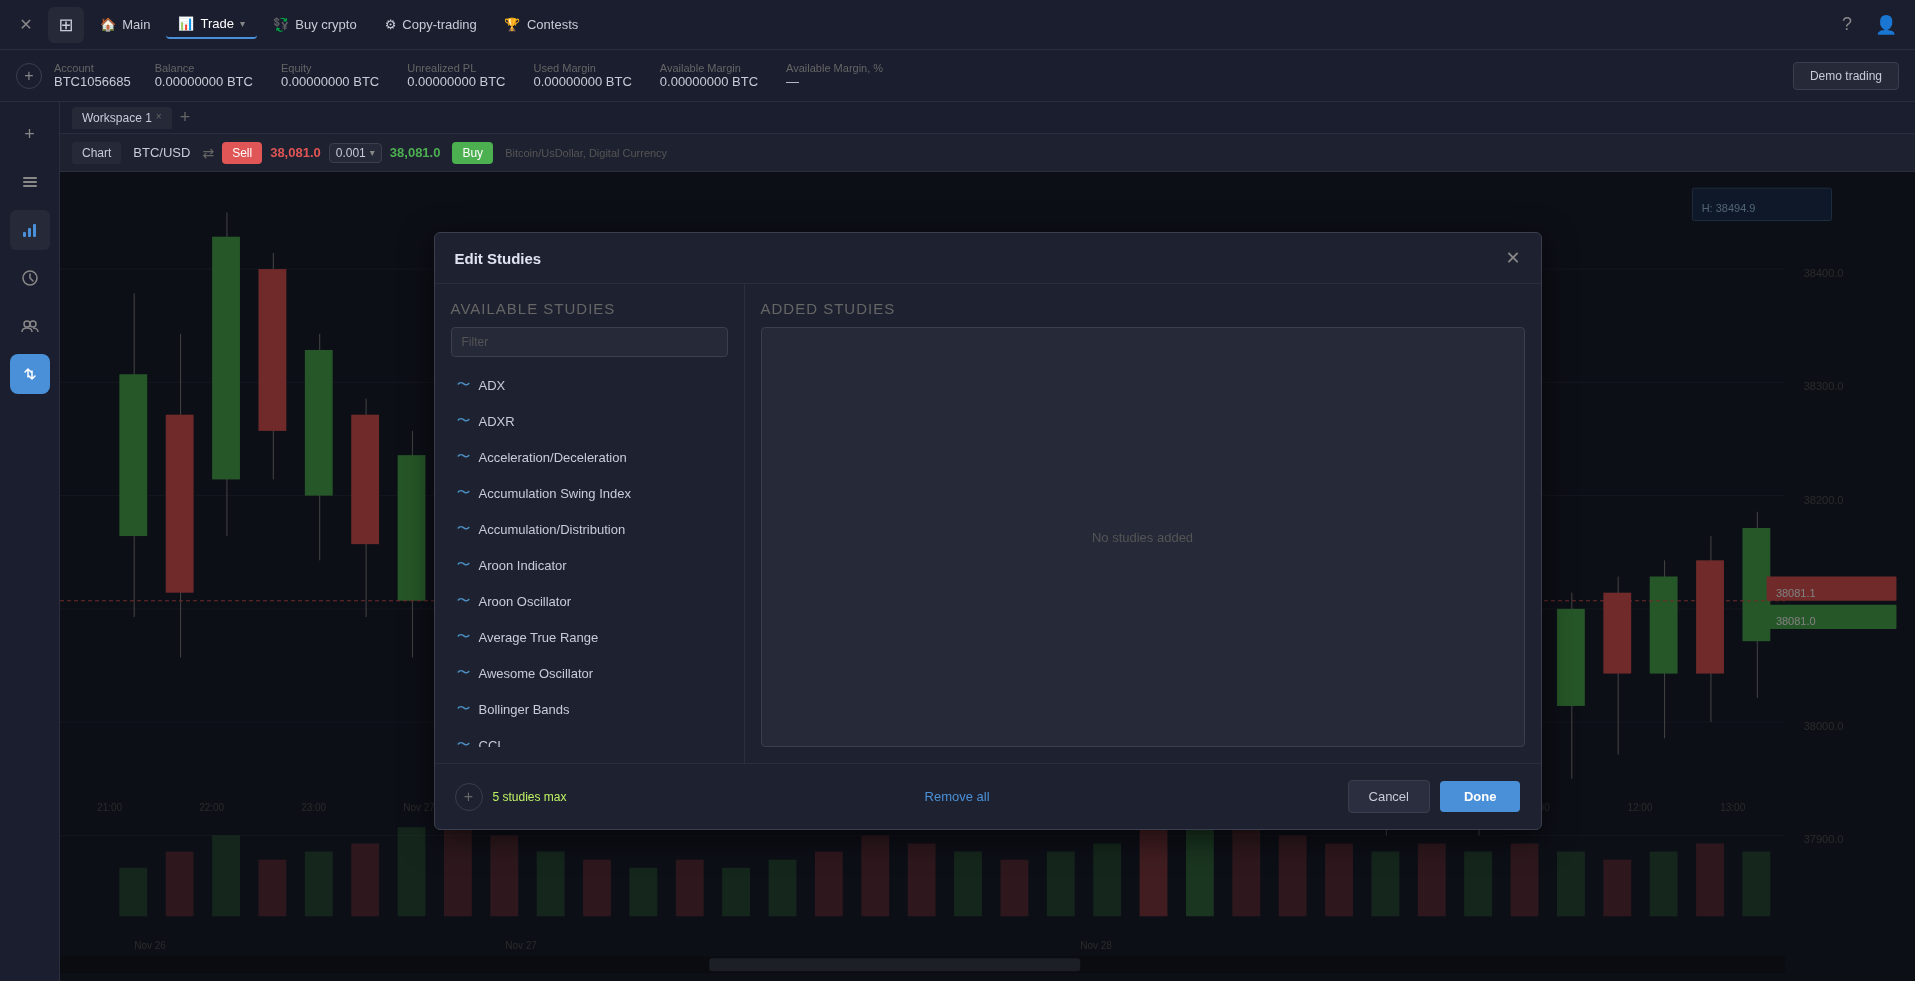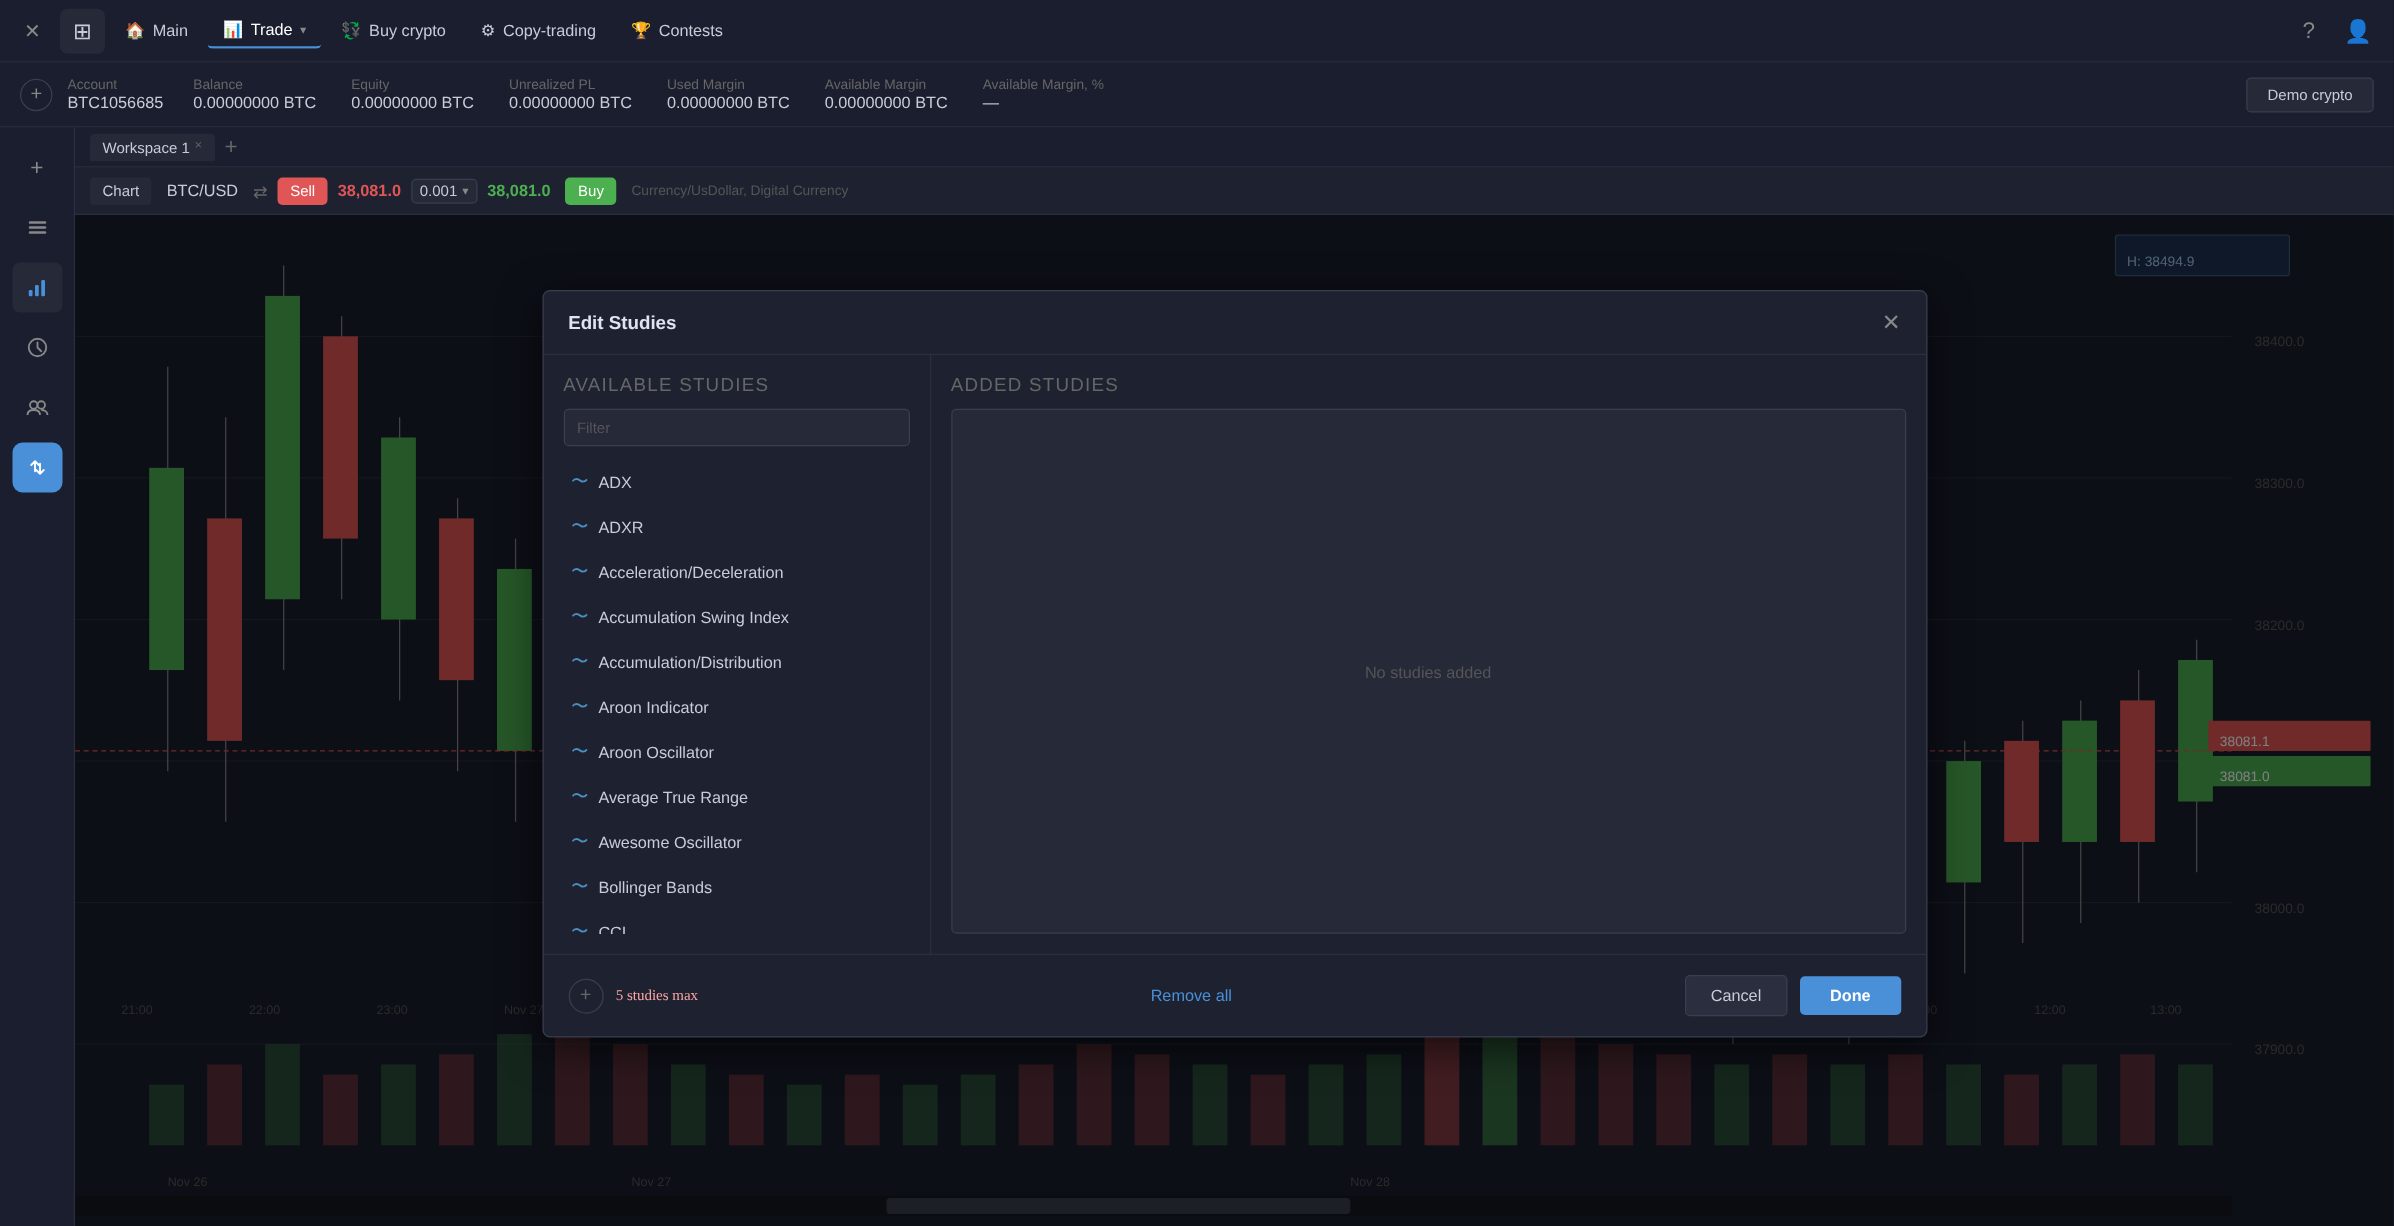--- a/index.html
+++ b/index.html
@@ -377,21 +377,21 @@
     <span class="account-stat-value">0.00000000 BTC</span>
   </div>
   <div class="account-stat">
     <span class="account-stat-label">Available Margin</span>
     <span class="account-stat-value">0.00000000 BTC</span>
   </div>
   <div class="account-stat">
     <span class="account-stat-label">Available Margin, %</span>
     <span class="account-stat-value">—</span>
   </div>
-  <button class="demo-btn">Demo crypto</button>
+  <button class="demo-btn">Demo trading</button>
 </div>
 
 <div class="main-layout">
 
   <div class="left-sidebar">
     <div class="sidebar-icon">+</div>
     <div class="sidebar-icon">
       <svg width="20" height="20" viewBox="0 0 20 20" fill="none">
         <rect x="3" y="5" width="14" height="2" rx="1" fill="#888"></rect>
         <rect x="3" y="9" width="14" height="2" rx="1" fill="#888"></rect>
@@ -441,21 +441,21 @@
       <div class="toolbar-pair">BTC/USD</div>
       <div class="toolbar-sync-icon">⇄</div>
       <button class="sell-btn">Sell</button>
       <span style="font-size:13px;color:#e05555;font-weight:600;">38,081.0</span>
       <div class="price-input-wrap">
         <span>0.001</span>
         <span class="arrow">▾</span>
       </div>
       <span style="font-size:13px;color:#4caf50;font-weight:600;margin-right:4px;">38,081.0</span>
       <button class="buy-btn">Buy</button>
-      <span class="chart-subtitle">Currency/UsDollar, Digital Currency</span>
+      <span class="chart-subtitle">Bitcoin/UsDollar, Digital Currency</span>
     </div>
 
     <div class="chart-canvas">
 
       <svg width="100%" height="100%" style="position:absolute;top:0;left:0;right:0;bottom:0;">
 
         <line x1="0" y1="12%" x2="93%" y2="12%" stroke="#2a2e3e" stroke-width="1"></line>
         <line x1="0" y1="26%" x2="93%" y2="26%" stroke="#2a2e3e" stroke-width="1"></line>
         <line x1="0" y1="40%" x2="93%" y2="40%" stroke="#2a2e3e" stroke-width="1"></line>
         <line x1="0" y1="54%" x2="93%" y2="54%" stroke="#2a2e3e" stroke-width="1"></line>
@@ -718,21 +718,21 @@
               <div class="modal-section-label">ADDED STUDIES</div>
               <div class="added-studies-box">
                 <span>No studies added</span>
               </div>
             </div>
           </div>
 
           <div class="modal-actions">
             <div style="display:flex;align-items:center;gap:10px;margin-right:auto;">
               <div class="add-circle-btn">+</div>
-              <span style="color:#fca5a5;font-size:12px;font-family:Liberation Serif, serif;">5 studies max</span>
+              <span style="color:#bef264;font-size:12px;">5 studies max</span>
             </div>
             <button class="remove-all-btn">Remove all</button>
             <button class="cancel-btn">Cancel</button>
             <button class="done-btn">Done</button>
           </div>
         </div>
       </div>
 
     </div>
 

